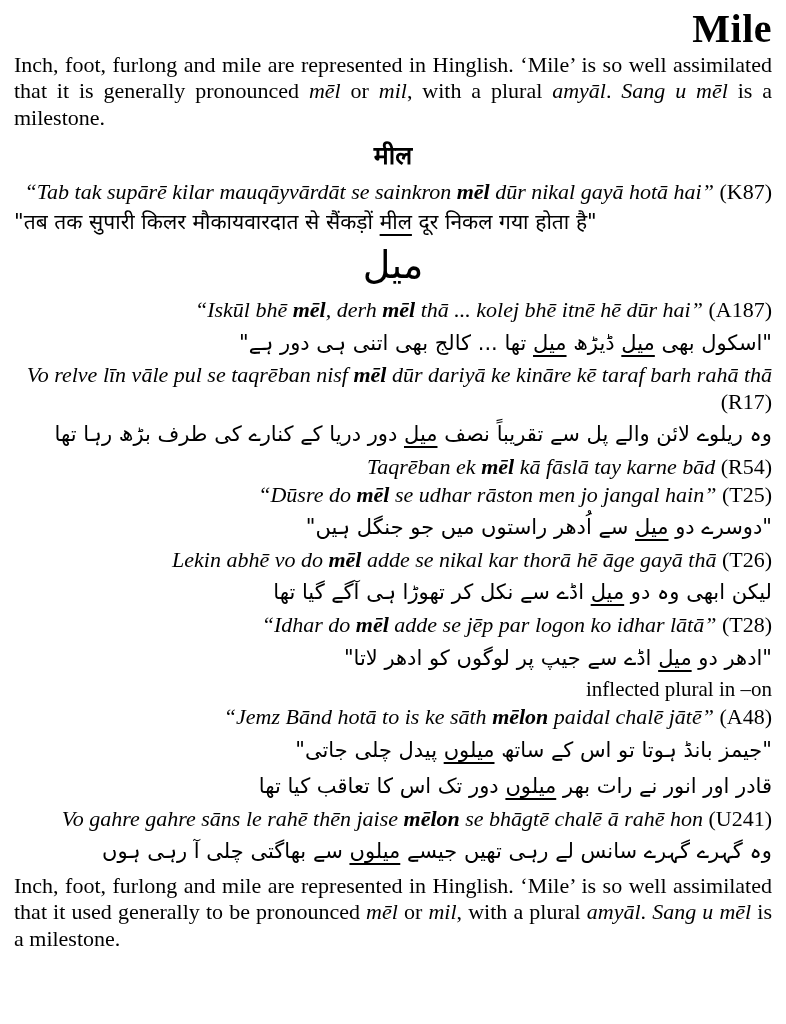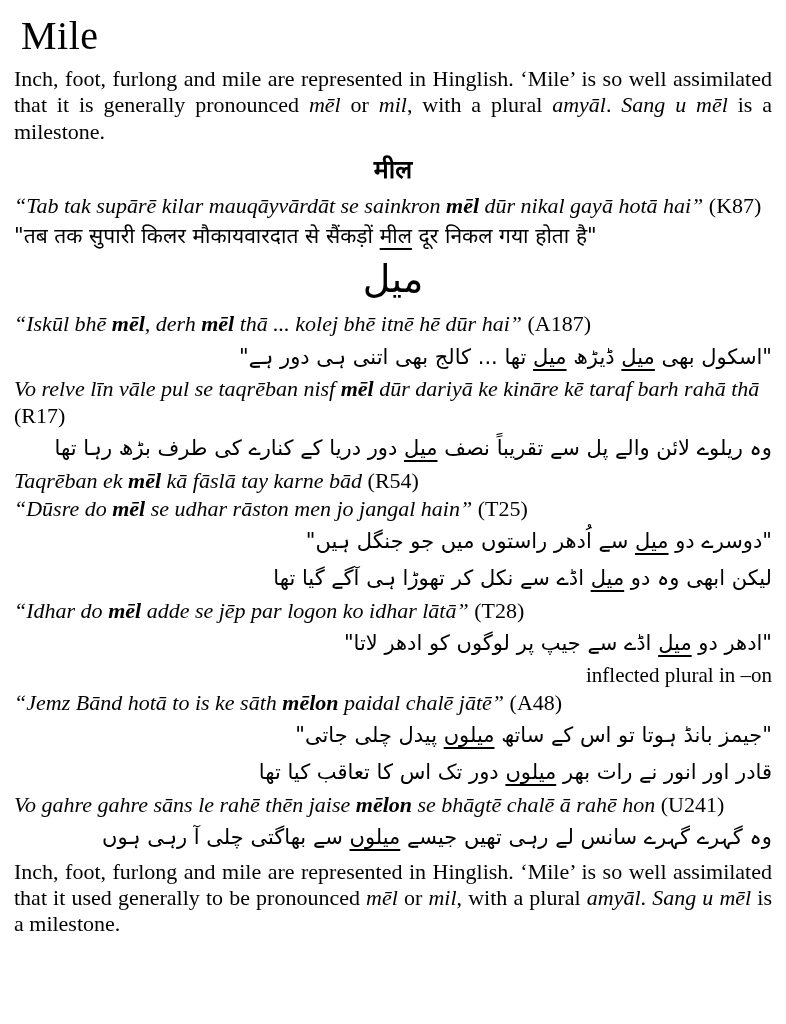--- a/index.html
+++ b/index.html
@@ -4,42 +4,42 @@
 <style>
   html,body{margin:0;padding:0;background:#ffffff;}
   .page{
     width:786px;min-height:1024px;box-sizing:border-box;
     padding:6px 14px 4px 14px;
     background:#ffffff;color:#000;
     font-family:"Liberation Serif", serif;
     overflow:hidden;
   }
   .title{
-    text-align:left;font-size:40px;font-weight:normal;
-    margin:7px;line-height:1.15;letter-spacing:.5px;
+    text-align:right;font-size:40px;font-weight:bold;
+    margin:0;line-height:1.15;letter-spacing:.5px;
   }
   .pos-line{
     text-align:center;font-size:28px;line-height:1.1;margin:0 0 6px 0;
   }
   .gender{font-size:26px;}
   .para{
     font-size:22px;line-height:1.2;text-align:justify;margin:0;
   }
   .h-hi{
     text-align:center;font-weight:bold;font-size:25px;
     margin:10px 0 8px 0;line-height:1.2;
     font-family:"DejaVu Sans","Liberation Serif",serif;
   }
   .h-ur{
     text-align:center;font-size:38px;line-height:1.35;
     margin:4px 0 6px 0;
     font-family:"DejaVu Sans","Liberation Serif",serif;
   }
   .line{font-size:22px;line-height:1.2;margin:2px 0;}
-  .line.latin{text-align:left;}
+  .line.latin{text-align:right;}
   .line.note{text-align:right;font-size:21px;}
   .line.hindi{
     text-align:left;font-size:21px;line-height:1.35;
     font-family:"DejaVu Sans","Liberation Serif",serif;
   }
   .line.urdu{
     direction:rtl;text-align:right;font-size:21px;line-height:1.65;
     font-family:"DejaVu Sans","Liberation Serif",serif;
   }
   .seg-b{font-weight:bold;}
@@ -67,20 +67,21 @@
   <div class="h-ur">میل</div>
 
   <div>
       <div class="line latin"><span class="seg-i">“Iskūl bhē </span><span class="seg-b seg-i">mēl</span><span class="seg-i">, derh </span><span class="seg-b seg-i">mēl</span><span class="seg-i"> thā ... kolej bhē itnē hē dūr hai” </span><span>(A187)</span></div>
       <div class="line urdu" dir="rtl"><span>"اسکول بھی </span><span class="seg-u">میل</span><span> ڈیڑھ </span><span class="seg-u">میل</span><span> تھا ... کالج بھی اتنی ہی دور ہے"</span></div>
       <div class="line latin"><span class="seg-i">Vo relve līn vāle pul se taqrēban nisf </span><span class="seg-b seg-i">mēl</span><span class="seg-i"> dūr dariyā ke kināre kē taraf barh rahā thā </span><span>(R17)</span></div>
       <div class="line urdu" dir="rtl"><span>وہ ریلوے لائن والے پل سے تقریباً نصف </span><span class="seg-u">میل</span><span> دور دریا کے کنارے کی طرف بڑھ رہا تھا</span></div>
       <div class="line latin"><span class="seg-i">Taqrēban ek </span><span class="seg-b seg-i">mēl</span><span class="seg-i"> kā fāslā tay karne bād </span><span>(R54)</span></div>
       <div class="line latin"><span class="seg-i">“Dūsre do </span><span class="seg-b seg-i">mēl</span><span class="seg-i"> se udhar rāston men jo jangal hain” </span><span>(T25)</span></div>
       <div class="line urdu" dir="rtl"><span>"دوسرے دو </span><span class="seg-u">میل</span><span> سے اُدھر راستوں میں جو جنگل ہیں"</span></div>
+      <div class="line latin"><span class="seg-i">Lekin abhē vo do </span><span class="seg-b seg-i">mēl</span><span class="seg-i"> adde se nikal kar thorā hē āge gayā thā </span><span>(T26)</span></div>
       <div class="line urdu" dir="rtl"><span>لیکن ابھی وہ دو </span><span class="seg-u">میل</span><span> اڈے سے نکل کر تھوڑا ہی آگے گیا تھا</span></div>
       <div class="line latin"><span class="seg-i">“Idhar do </span><span class="seg-b seg-i">mēl</span><span class="seg-i"> adde se jēp par logon ko idhar lātā” </span><span>(T28)</span></div>
       <div class="line urdu" dir="rtl"><span>"ادھر دو </span><span class="seg-u">میل</span><span> اڈے سے جیپ پر لوگوں کو ادھر لاتا"</span></div>
       <div class="line note"><span>inflected plural in –on</span></div>
       <div class="line latin"><span class="seg-i">“Jemz Bānd hotā to is ke sāth </span><span class="seg-b seg-i">mēlon</span><span class="seg-i"> paidal chalē jātē” </span><span>(A48)</span></div>
       <div class="line urdu" dir="rtl"><span>"جیمز بانڈ ہوتا تو اس کے ساتھ </span><span class="seg-u">میلوں</span><span> پیدل چلی جاتی"</span></div>
       <div class="line urdu" dir="rtl"><span>قادر اور انور نے رات بھر </span><span class="seg-u">میلوں</span><span> دور تک اس کا تعاقب کیا تھا</span></div>
       <div class="line latin"><span class="seg-i">Vo gahre gahre sāns le rahē thēn jaise </span><span class="seg-b seg-i">mēlon</span><span class="seg-i"> se bhāgtē chalē ā rahē hon </span><span>(U241)</span></div>
       <div class="line urdu" dir="rtl"><span>وہ گہرے گہرے سانس لے رہی تھیں جیسے </span><span class="seg-u">میلوں</span><span> سے بھاگتی چلی آ رہی ہوں</span></div>
     </div>

